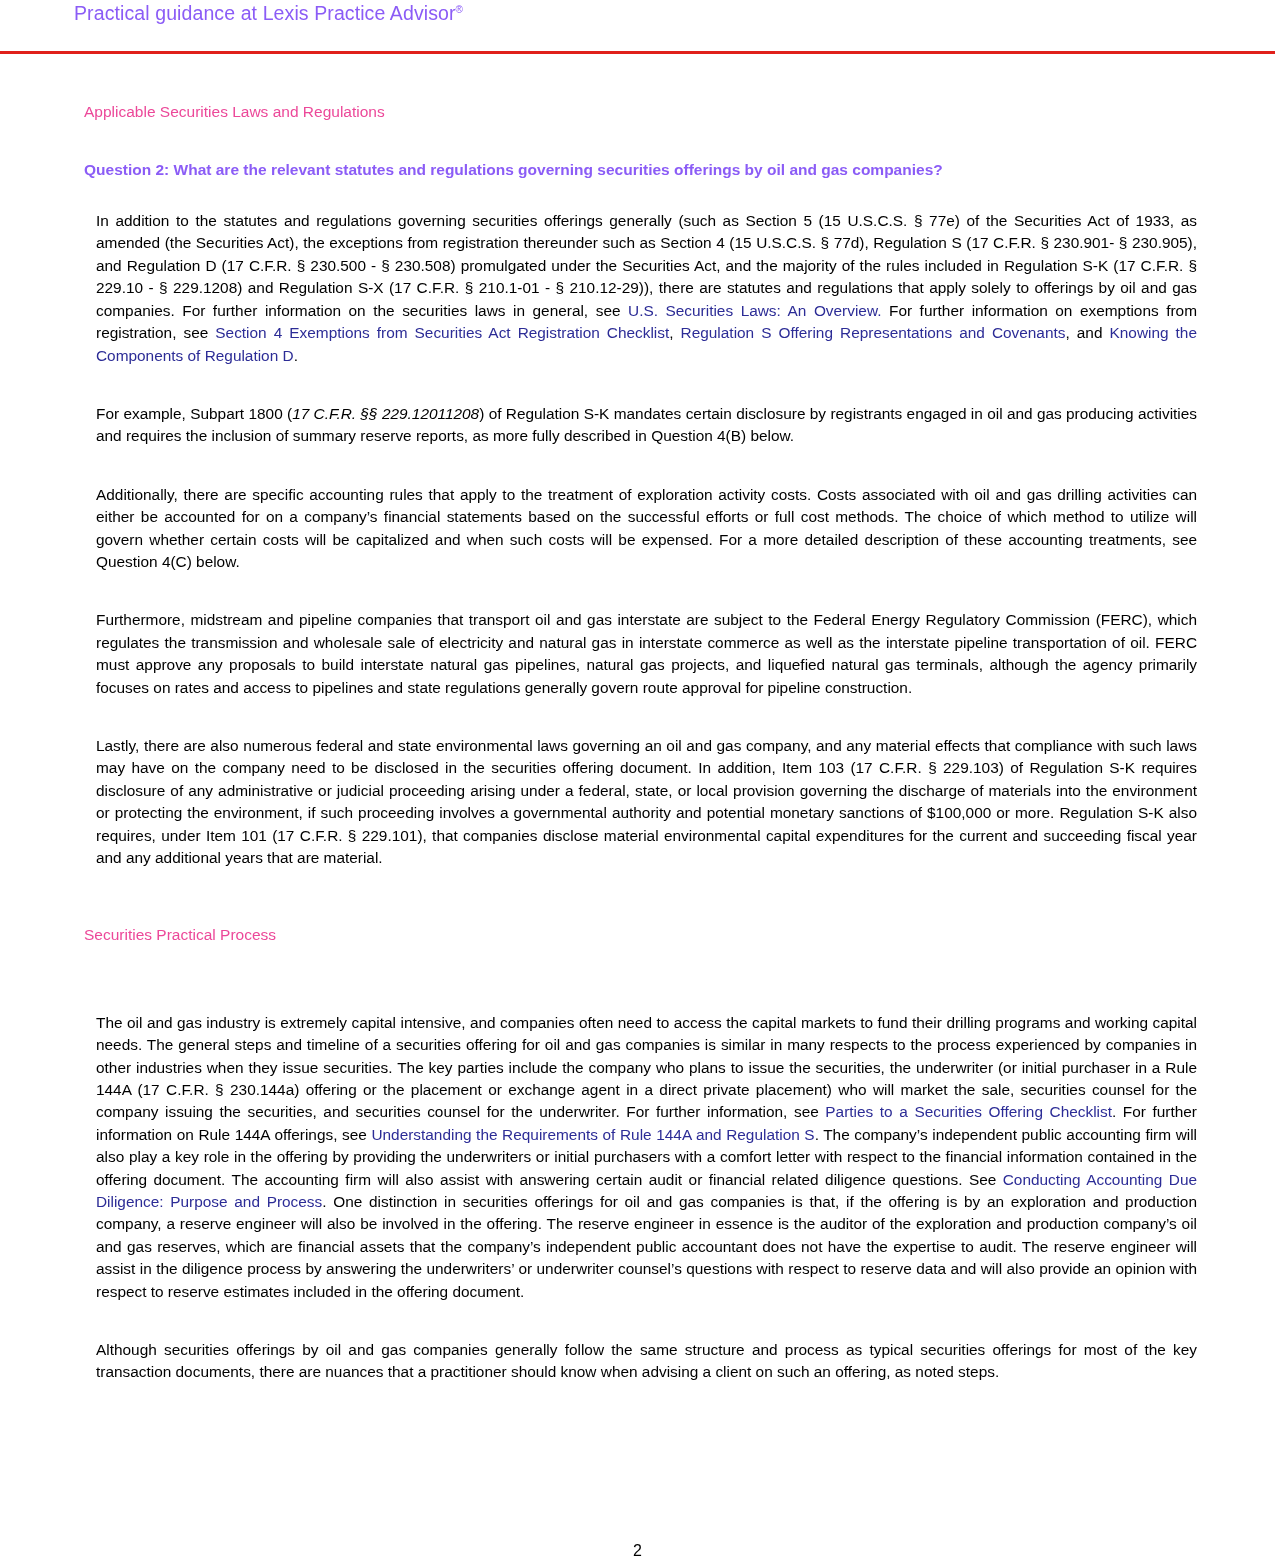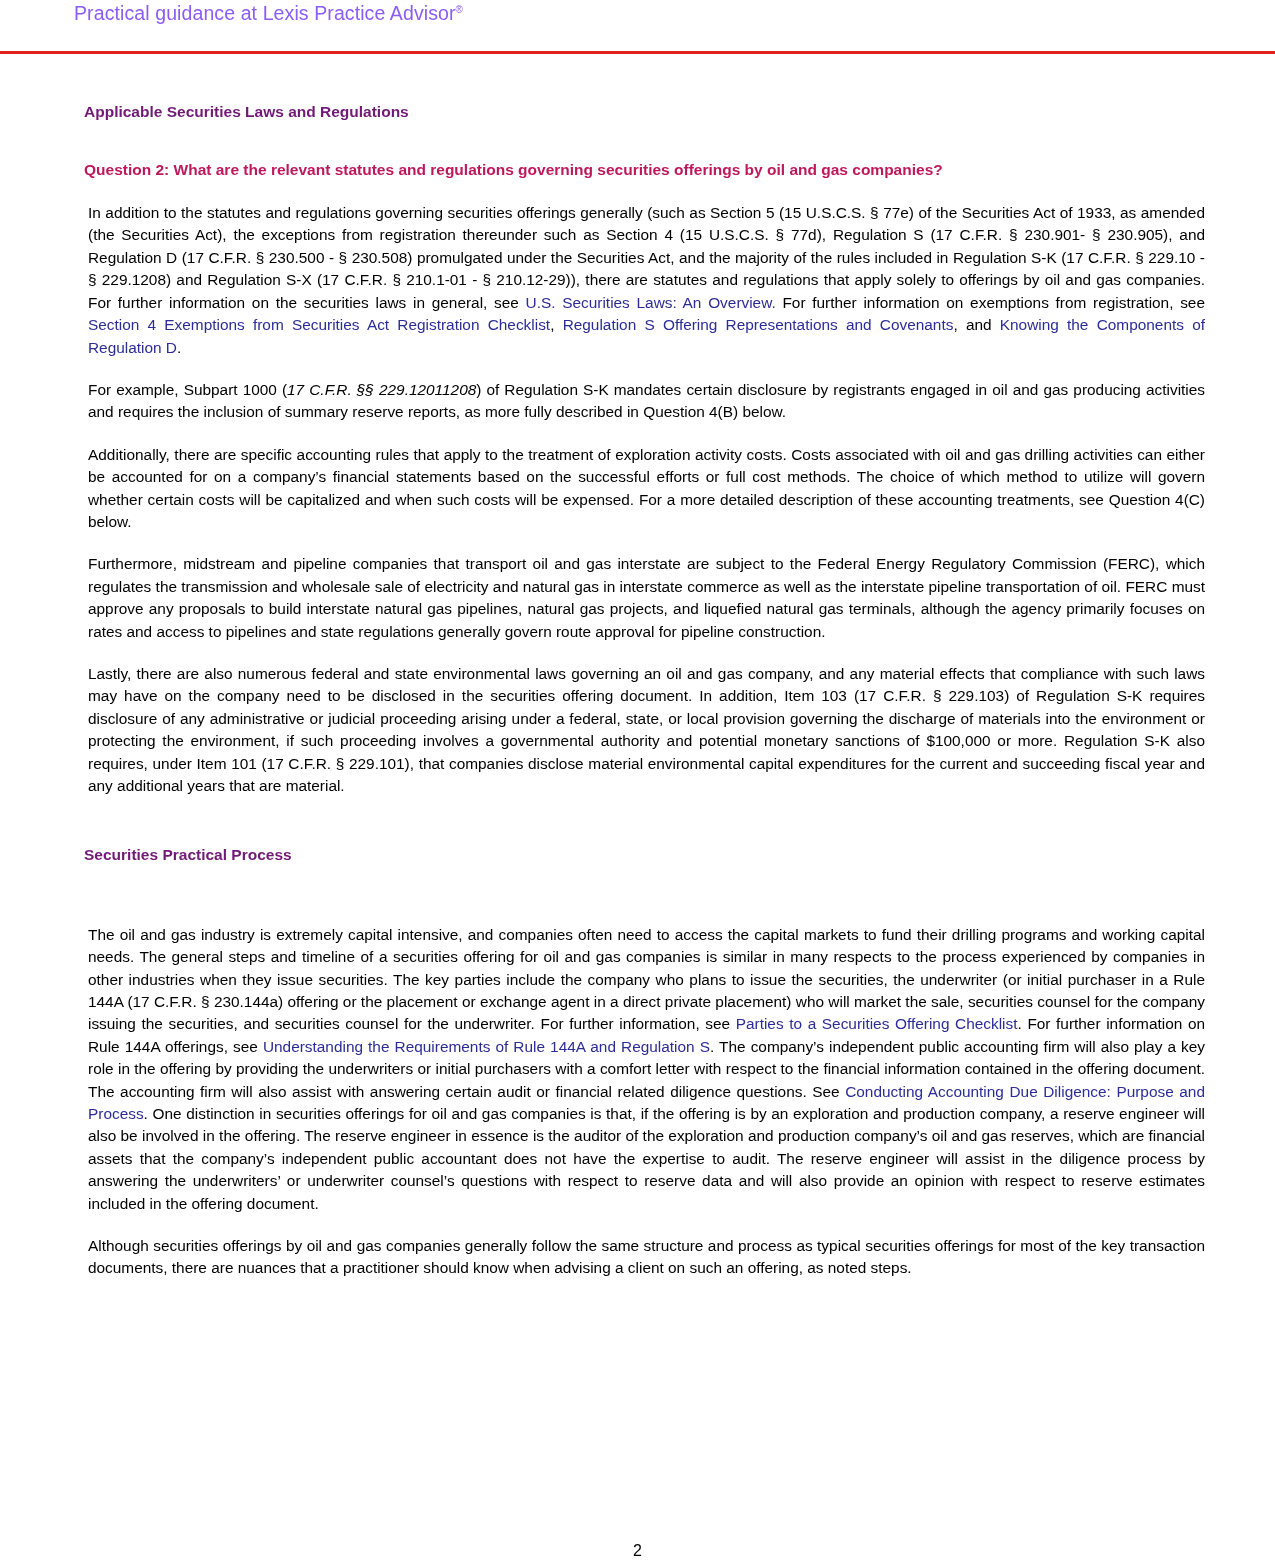--- a/index.html
+++ b/index.html
@@ -47,37 +47,37 @@
     height: 3px;
     background: #E0201B;
   }
 
   
   .content {
     padding: 0 66px 0 84px;
   }
   .section-heading {
     font-size: 15.5px;
-    font-weight: bold;
+    font-weight: normal;
     line-height: 1.25;
     margin: 0;
-    color: #701a75;
+    color: #ec4899;
   }
   .question-heading {
     font-size: 15.5px;
     font-weight: bold;
     line-height: 1.40;
     margin: 0;
     text-align: justify;
-    color: #be185d;
+    color: #8b5cf6;
   }
   p.body-text {
     font-size: 15.4px;
     line-height: 1.455;
-    margin: 4px;
+    margin: 12px;
     text-align: justify;
     text-justify: inter-word;
     color: #000;
     hyphens: none;
   }
   .lnk {
     color: #2C2C96;
     text-decoration: none;
   }
   .ital {
@@ -124,21 +124,21 @@
     <div class="sp-q"></div>
 
     <div class="question-heading">Question 2: What are the relevant statutes and regulations governing securities offerings by oil and gas companies?</div>
 
     <div class="sp-p"></div>
 
     <p class="body-text"><span>In addition to the statutes and regulations governing securities offerings generally (such as Section 5 (15 U.S.C.S. § 77e) of the Securities Act of 1933, as amended (the Securities Act), the exceptions from registration thereunder such as Section 4 (15 U.S.C.S. § 77d), Regulation S (17 C.F.R. § 230.901- § 230.905), and Regulation D (17 C.F.R. § 230.500 - § 230.508) promulgated under the Securities Act, and the majority of the rules included in Regulation S-K (17 C.F.R. § 229.10 - § 229.1208) and Regulation S-X (17 C.F.R. § 210.1-01 - § 210.12-29)), there are statutes and regulations that apply solely to offerings by oil and gas companies. For further information on the securities laws in general, see </span><a class="lnk" href="#">U.S. Securities Laws: An Overview.</a><span> For further information on exemptions from registration, see </span><a class="lnk" href="#">Section 4 Exemptions from Securities Act Registration Checklist</a><span>, </span><a class="lnk" href="#">Regulation S Offering Representations and Covenants</a><span>, and </span><a class="lnk" href="#">Knowing the Components of Regulation D</a><span>.</span></p>
 
     <div class="sp-para"></div>
 
-    <p class="body-text"><span>For example, Subpart 1000 (</span><span class="ital">17 C.F.R. §§ 229.12011208</span><span>) of Regulation S-K mandates certain disclosure by registrants engaged in oil and gas producing activities and requires the inclusion of summary reserve reports, as more fully described in Question 4(B) below.</span></p>
+    <p class="body-text"><span>For example, Subpart 1800 (</span><span class="ital">17 C.F.R. §§ 229.12011208</span><span>) of Regulation S-K mandates certain disclosure by registrants engaged in oil and gas producing activities and requires the inclusion of summary reserve reports, as more fully described in Question 4(B) below.</span></p>
 
     <div class="sp-para"></div>
 
     <p class="body-text">Additionally, there are specific accounting rules that apply to the treatment of exploration activity costs. Costs associated with oil and gas drilling activities can either be accounted for on a company’s financial statements based on the successful efforts or full cost methods. The choice of which method to utilize will govern whether certain costs will be capitalized and when such costs will be expensed. For a more detailed description of these accounting treatments, see Question 4(C) below.</p>
 
     <div class="sp-para"></div>
 
     <p class="body-text">Furthermore, midstream and pipeline companies that transport oil and gas interstate are subject to the Federal Energy Regulatory Commission (FERC), which regulates the transmission and wholesale sale of electricity and natural gas in interstate commerce as well as the interstate pipeline transportation of oil. FERC must approve any proposals to build interstate natural gas pipelines, natural gas projects, and liquefied natural gas terminals, although the agency primarily focuses on rates and access to pipelines and state regulations generally govern route approval for pipeline construction.</p>
 
     <div class="sp-para"></div>

